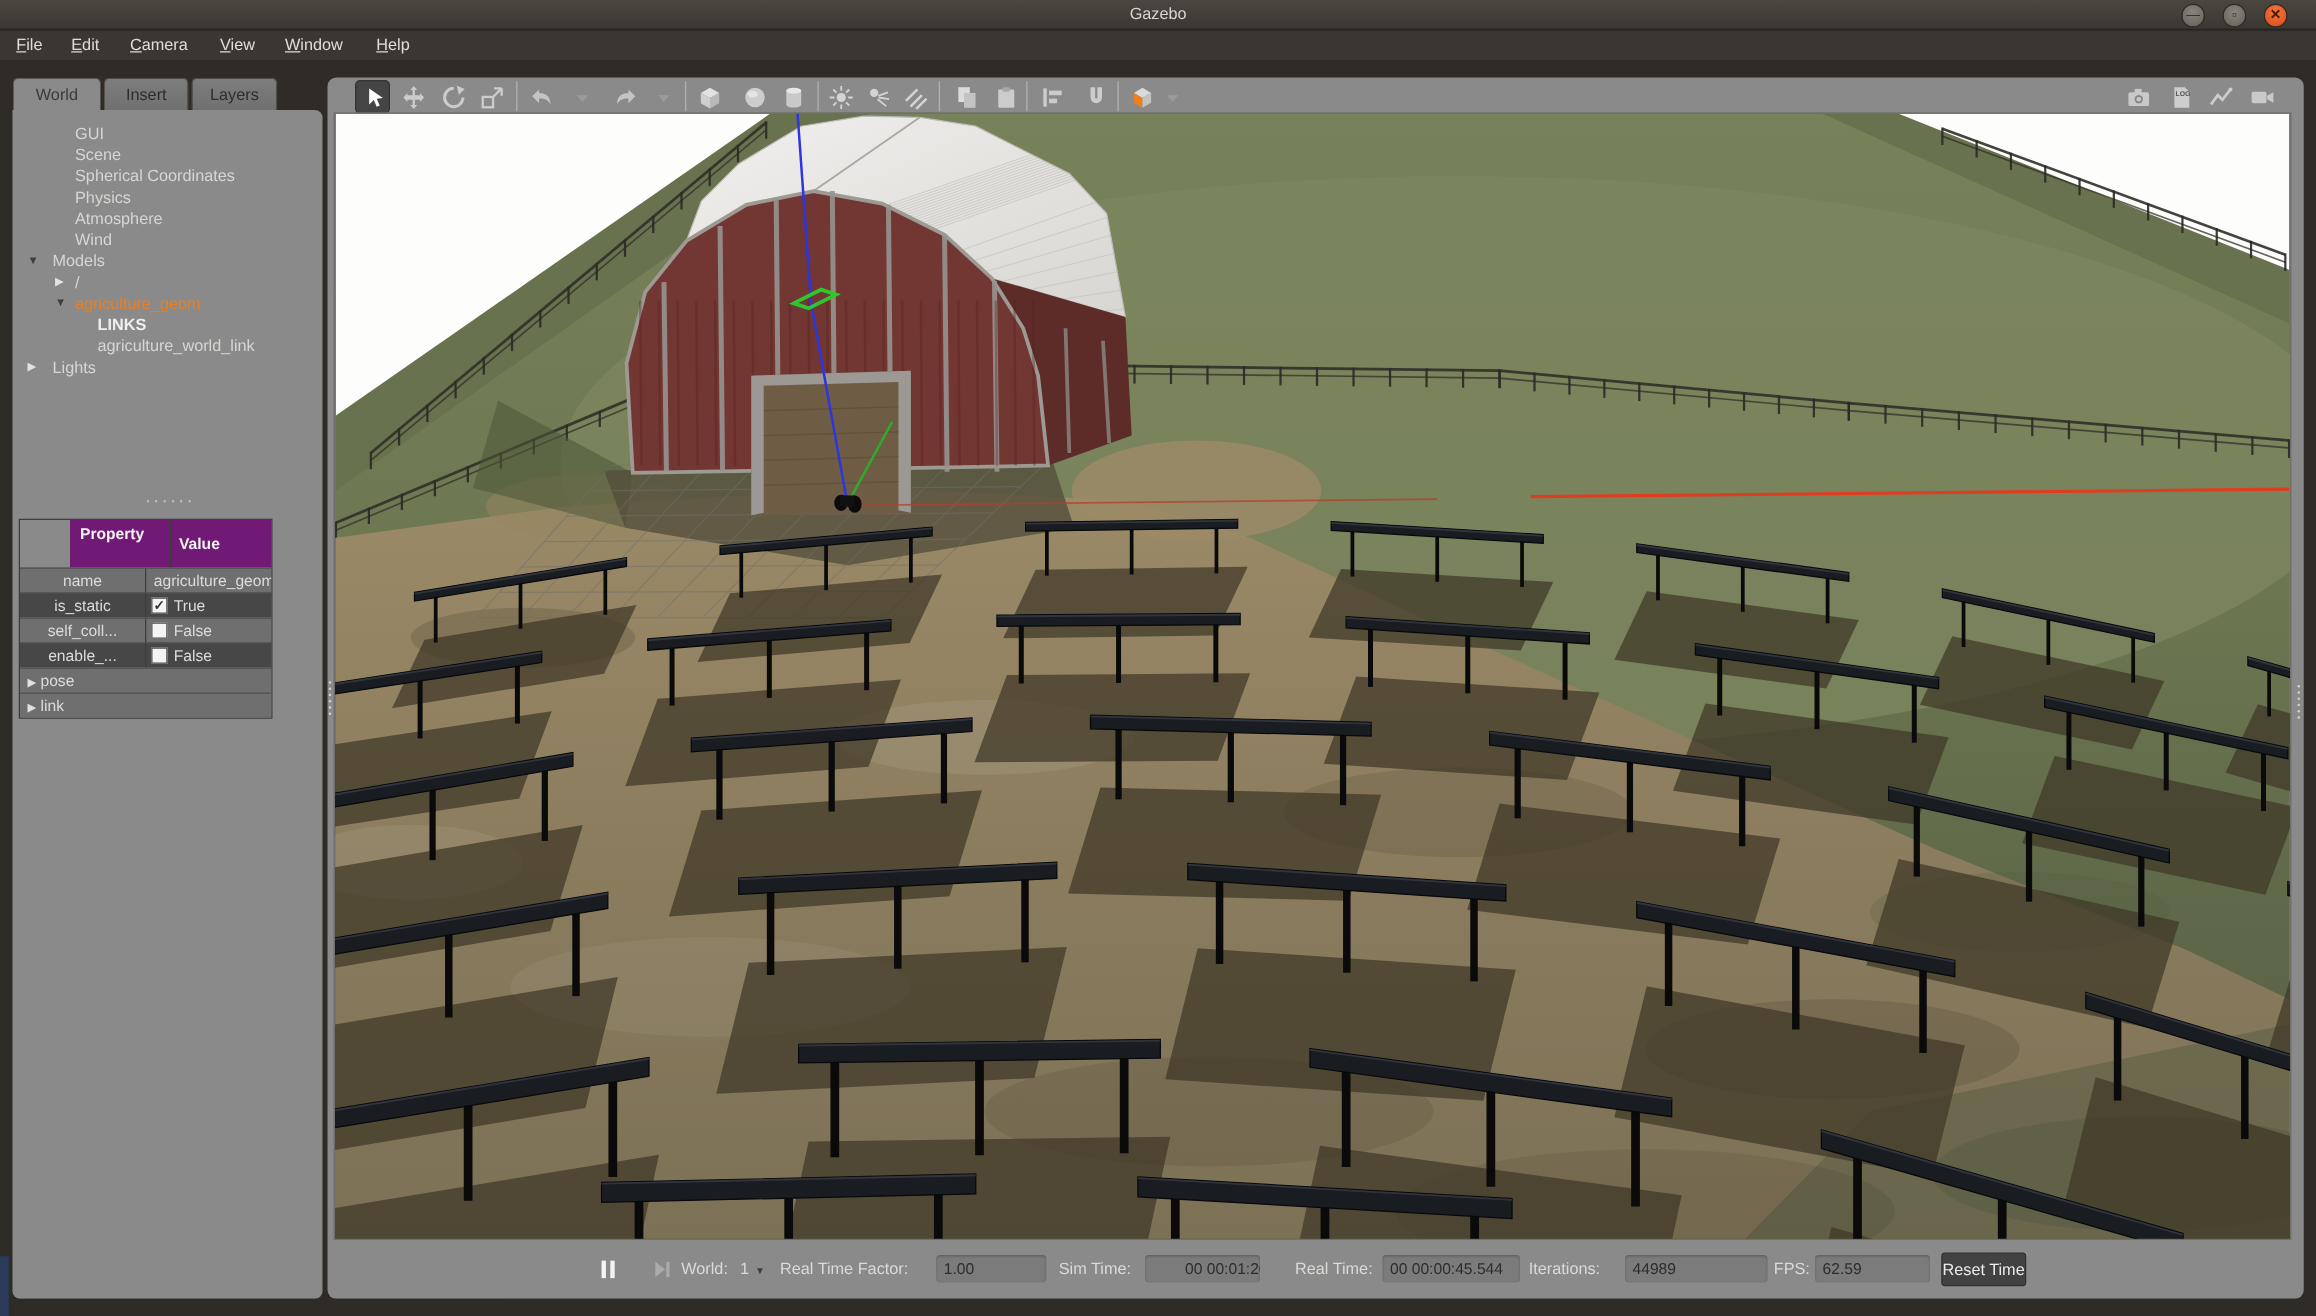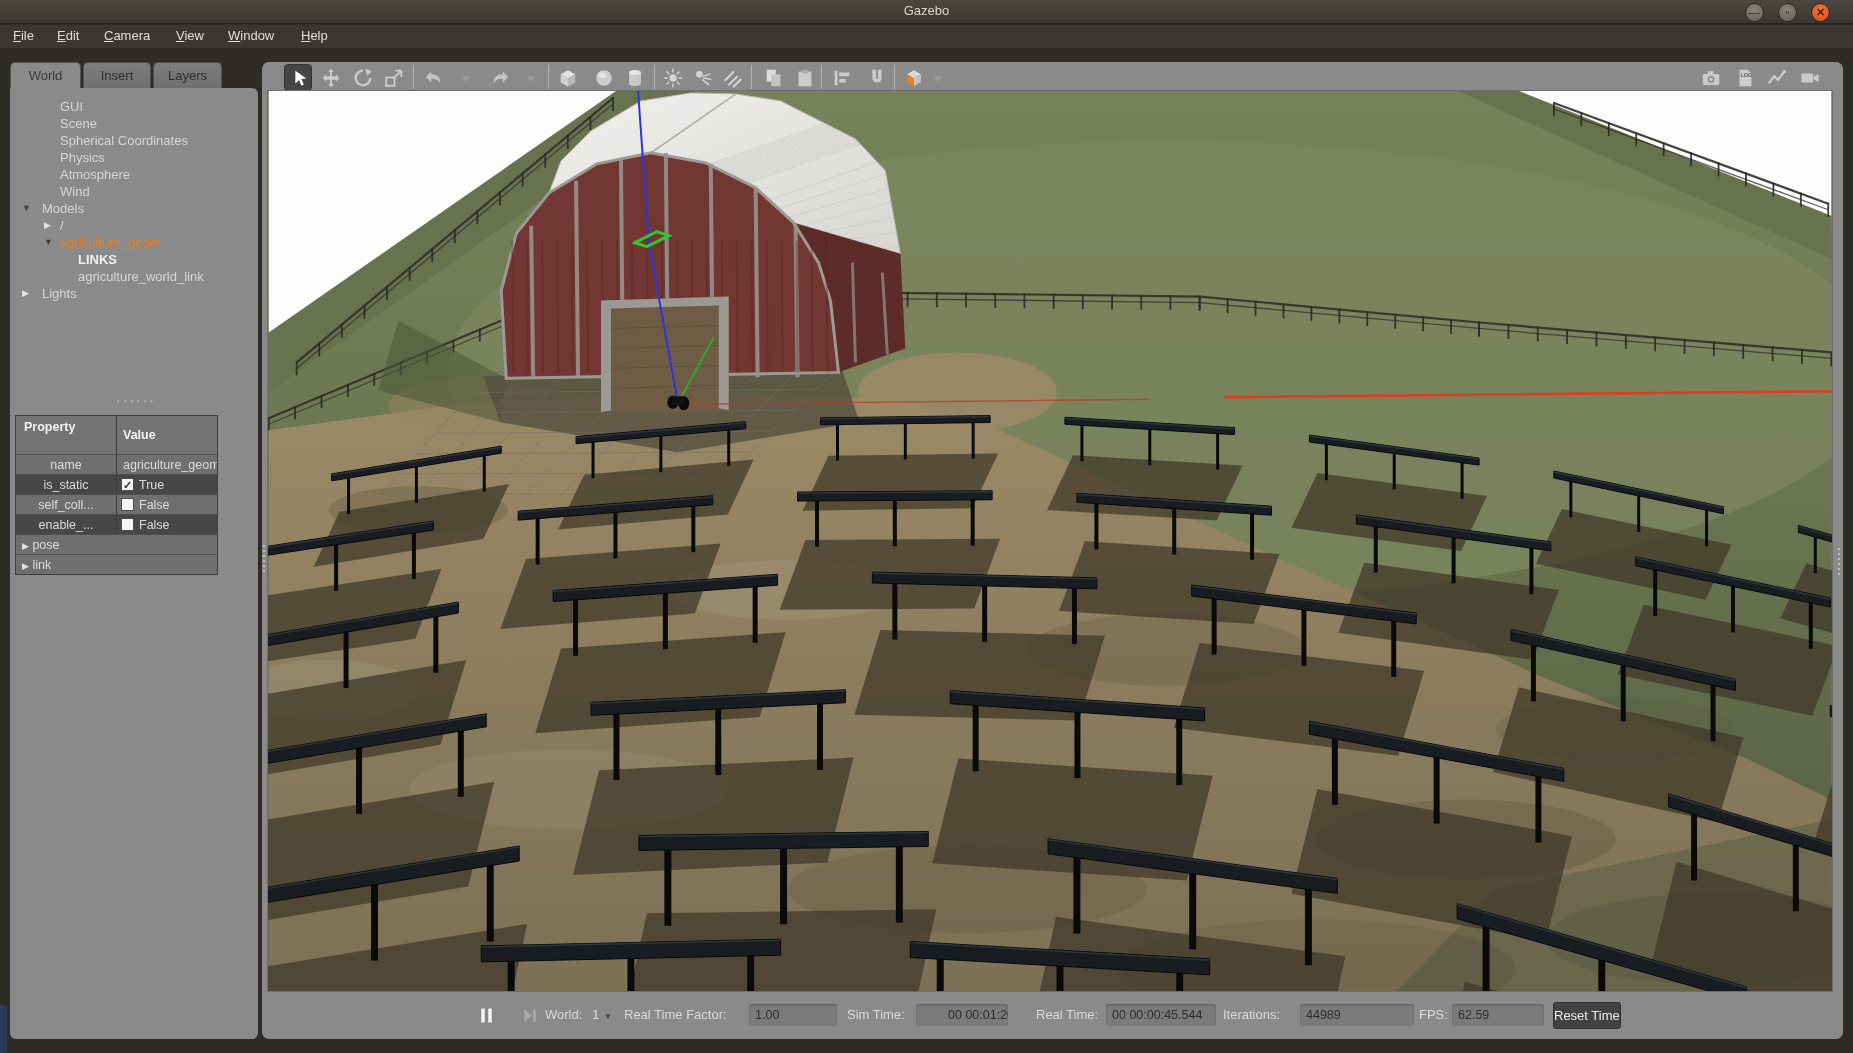--- a/index.html
+++ b/index.html
@@ -34,21 +34,21 @@
                 background:#8a8a8a; border-radius:0 6px 6px 6px; }
   .tree-row { position:absolute; left:0; width:100%; height:17px; font-size:13px; color:#d8d6d2; }
   .tree-arrow { position:absolute; font-size:9px; top:2px; }
   .tree-label { position:absolute; top:0; white-space:nowrap; }
 
   #splitter-dots { position:absolute; left:104px; top:308px; width:44px; text-align:center;
                    color:#c9c9c9; font-size:14px; letter-spacing:2px; line-height:8px; }
 
   #prop-table { position:absolute; left:5px; top:327px; width:203px; border:1px solid #3c3c3c;
                 font-size:12.5px; }
-  .pt-header { display:flex; height:38px; background:#737373; color:#f2f2f2; font-weight:bold; }
+  .pt-header { display:flex; height:38px; background:#701a75; color:#f2f2f2; font-weight:bold;margin-left:40px; }
   .pt-header div { line-height:22px; }
   .pt-row { display:flex; height:20px; border-top:1px solid #4f4f4f; color:#dcdcdc; }
   .pt-row.light { background:#6f6f6f; }
   .pt-row.dark  { background:#474747; }
   .pt-c1 { width:100px; text-align:center; line-height:20px; overflow:hidden; white-space:nowrap; }
   .pt-c2 { width:101px; border-left:1px solid #3c3c3c; line-height:20px; overflow:hidden;
            white-space:nowrap; display:flex; align-items:center; }
   .pt-group { padding-left:6px; line-height:20px; width:100%; }
   .checkbox { width:13px; height:13px; background:#f4f4f4; border:1px solid #4e4e4e;
               margin:0 5px 0 4px; font-size:11px; line-height:12px; text-align:center;

